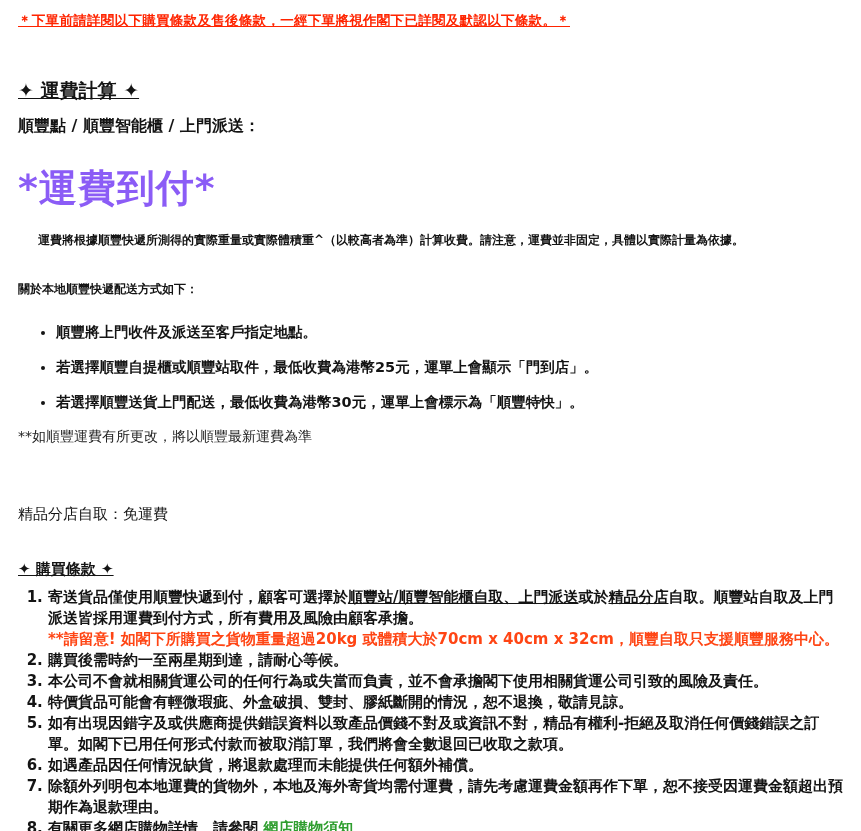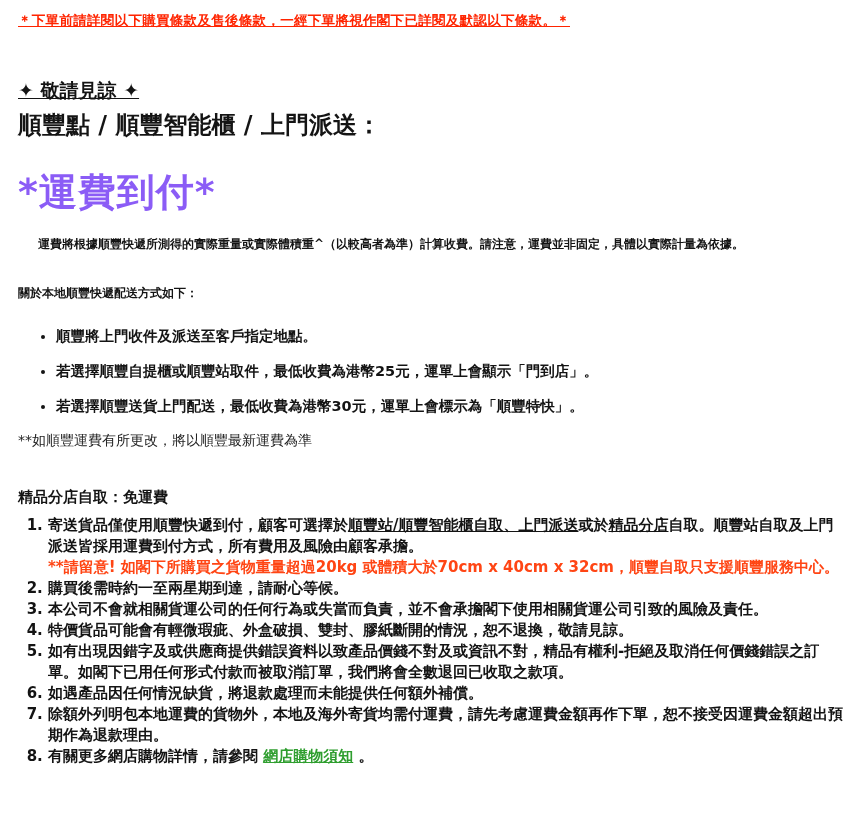--- a/index.html
+++ b/index.html
@@ -20,22 +20,22 @@
     letter-spacing:.3px;
   }
 
   .shipping-heading {
     margin-top:48px;
     font-size:19px;
     font-weight:700;
     text-decoration:underline;
   }
   .shipping-subheading {
-    margin-top:5px;
-    font-size:24px;
+    margin-top:12px;
+    font-size:16px;
     font-weight:700;
   }
   .shipping-highlight {
     margin-top:26px;
     font-size:38px;
     font-weight:700;
     color:#8b5cf6;
     letter-spacing:1px;
   }
   .shipping-intro {
@@ -58,23 +58,23 @@
     line-height:1.4;
     margin-bottom:15px;
   }
   .fee-change-note {
     margin-top:14px;
     font-size:14px;
     font-weight:400;
     color:#222;
   }
   .store-pickup {
-    margin-top:38px;
+    margin-top:59px;
     font-size:15px;
-    font-weight:700;
+    font-weight:400;
   }
   .terms-heading {
     margin-top:36px;
     font-size:15px;
     font-weight:700;
     text-decoration:underline;
   }
   ol.terms {
     margin-top:8px;
     padding-left:30px;
@@ -94,40 +94,41 @@
     font-weight:700;
   }
 </style>
 </head>
 <body>
 
 <div class="page">
 
   <div class="notice-top">＊下單前請詳閱以下購買條款及售後條款，一經下單將視作閣下已詳閱及默認以下條款。＊</div>
 
-  <div class="shipping-heading">✦ 敬請見諒 ✦</div>
+  <div class="shipping-heading">✦ 運費計算 ✦</div>
 
   <div class="shipping-subheading">順豐點 / 順豐智能櫃 / 上門派送：</div>
 
   <div class="shipping-highlight">*運費到付*</div>
 
   <div class="shipping-intro">運費將根據順豐快遞所測得的實際重量或實際體積重^（以較高者為準）計算收費。請注意，運費並非固定，具體以實際計量為依據。</div>
 
   <div class="methods-title">關於本地順豐快遞配送方式如下：</div>
 
   <ul class="bullets">
     <li>順豐將上門收件及派送至客戶指定地點。</li>
     <li>若選擇順豐自提櫃或順豐站取件，最低收費為港幣25元，運單上會顯示「門到店」。</li>
     <li>若選擇順豐送貨上門配送，最低收費為港幣30元，運單上會標示為「順豐特快」。</li>
   </ul>
 
   <div class="fee-change-note">**如順豐運費有所更改，將以順豐最新運費為準</div>
 
   <div class="store-pickup">精品分店自取：免運費</div>
 
+  <div class="terms-heading">✦ 購買條款 ✦</div>
 
   <ol class="terms">
     <li>
       <span>寄送貨品僅使用順豐快遞到付，顧客可選擇於</span><span class="u">順豐站/順豐智能櫃自取、上門派送</span><span>或於</span><span class="u">精品分店</span><span>自取。順豐站自取及上門派送皆採用運費到付方式，所有費用及風險由顧客承擔。</span>
       <div class="warning-line">**請留意! 如閣下所購買之貨物重量超過20kg 或體積大於70cm x 40cm x 32cm，順豐自取只支援順豐服務中心。</div>
     </li>
     <li>購買後需時約一至兩星期到達，請耐心等候。</li>
     <li>本公司不會就相關貨運公司的任何行為或失當而負責，並不會承擔閣下使用相關貨運公司引致的風險及責任。</li>
     <li>特價貨品可能會有輕微瑕疵、外盒破損、雙封、膠紙斷開的情況，恕不退換，敬請見諒。</li>
     <li>如有出現因錯字及或供應商提供錯誤資料以致產品價錢不對及或資訊不對，精品有權利-拒絕及取消任何價錢錯誤之訂單。如閣下已用任何形式付款而被取消訂單，我們將會全數退回已收取之款項。</li>

